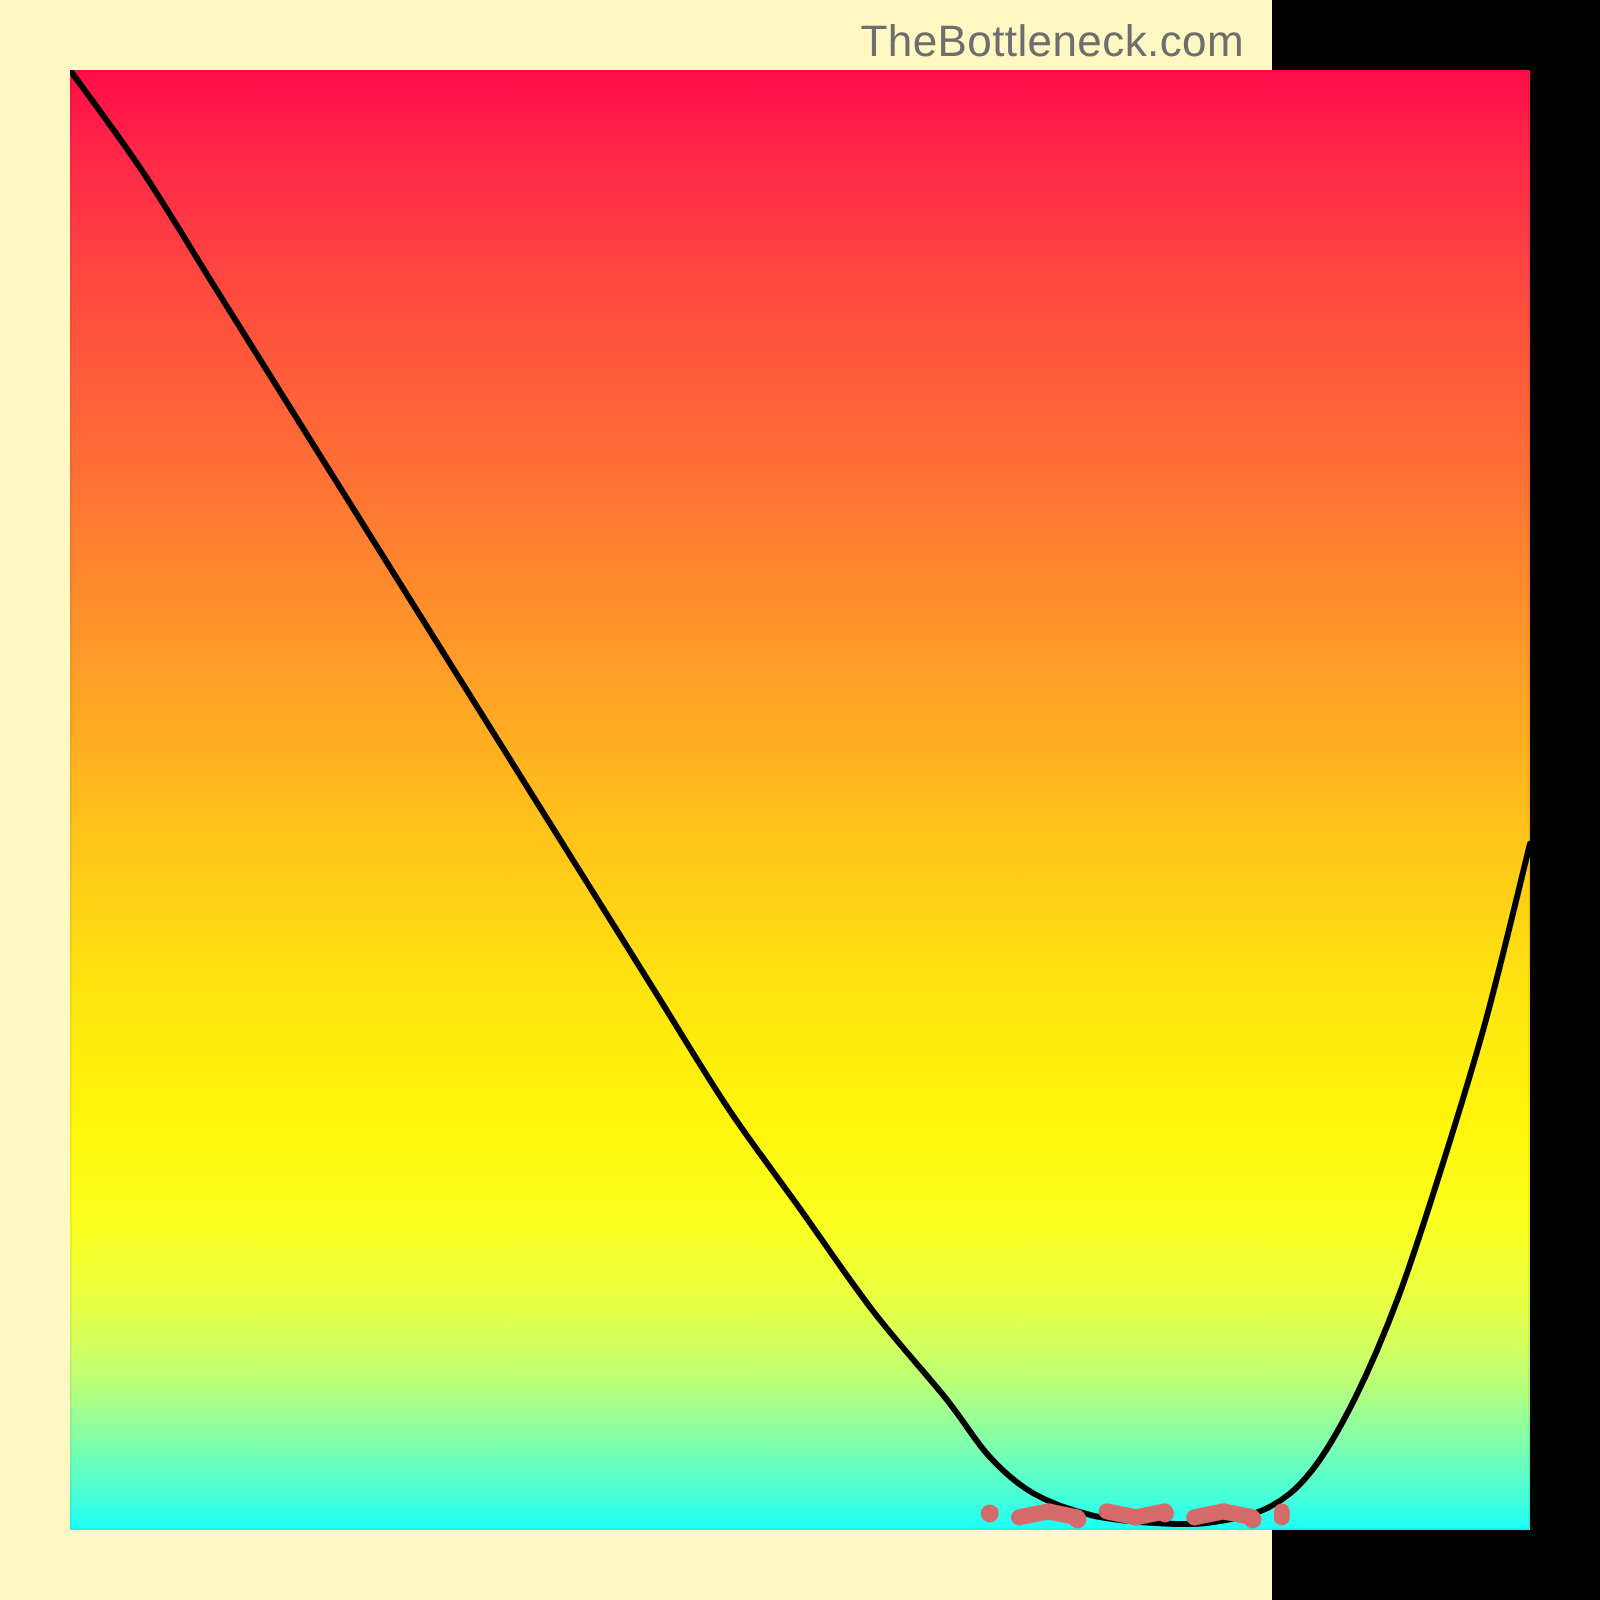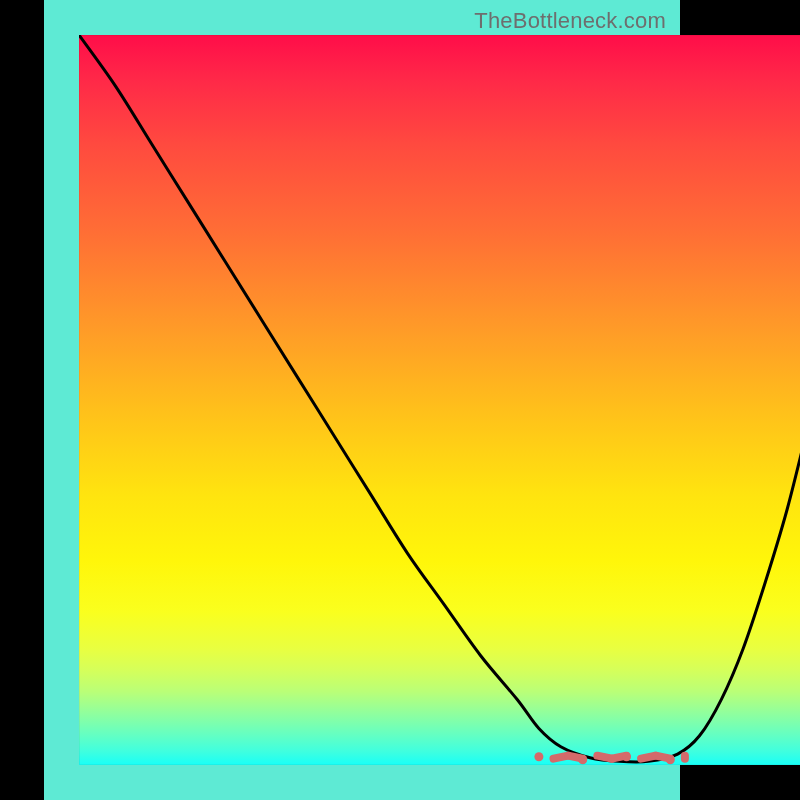--- a/index.html
+++ b/index.html
@@ -9,22 +9,21 @@
     height: 800px;
     background: #000;
     overflow: hidden;
   }
   .frame {
     position: absolute;
     left: 0;
     top: 0;
     width: 636px;
     height: 800px;
-    background: #5eead4;
-    margin-left: 44px;
+    background: #fef9c3;
   }
   
   .plot {
     position: absolute;
     left: 35px;
     top: 35px;
     width: 730px;
     height: 730px;
     
     background: linear-gradient(

